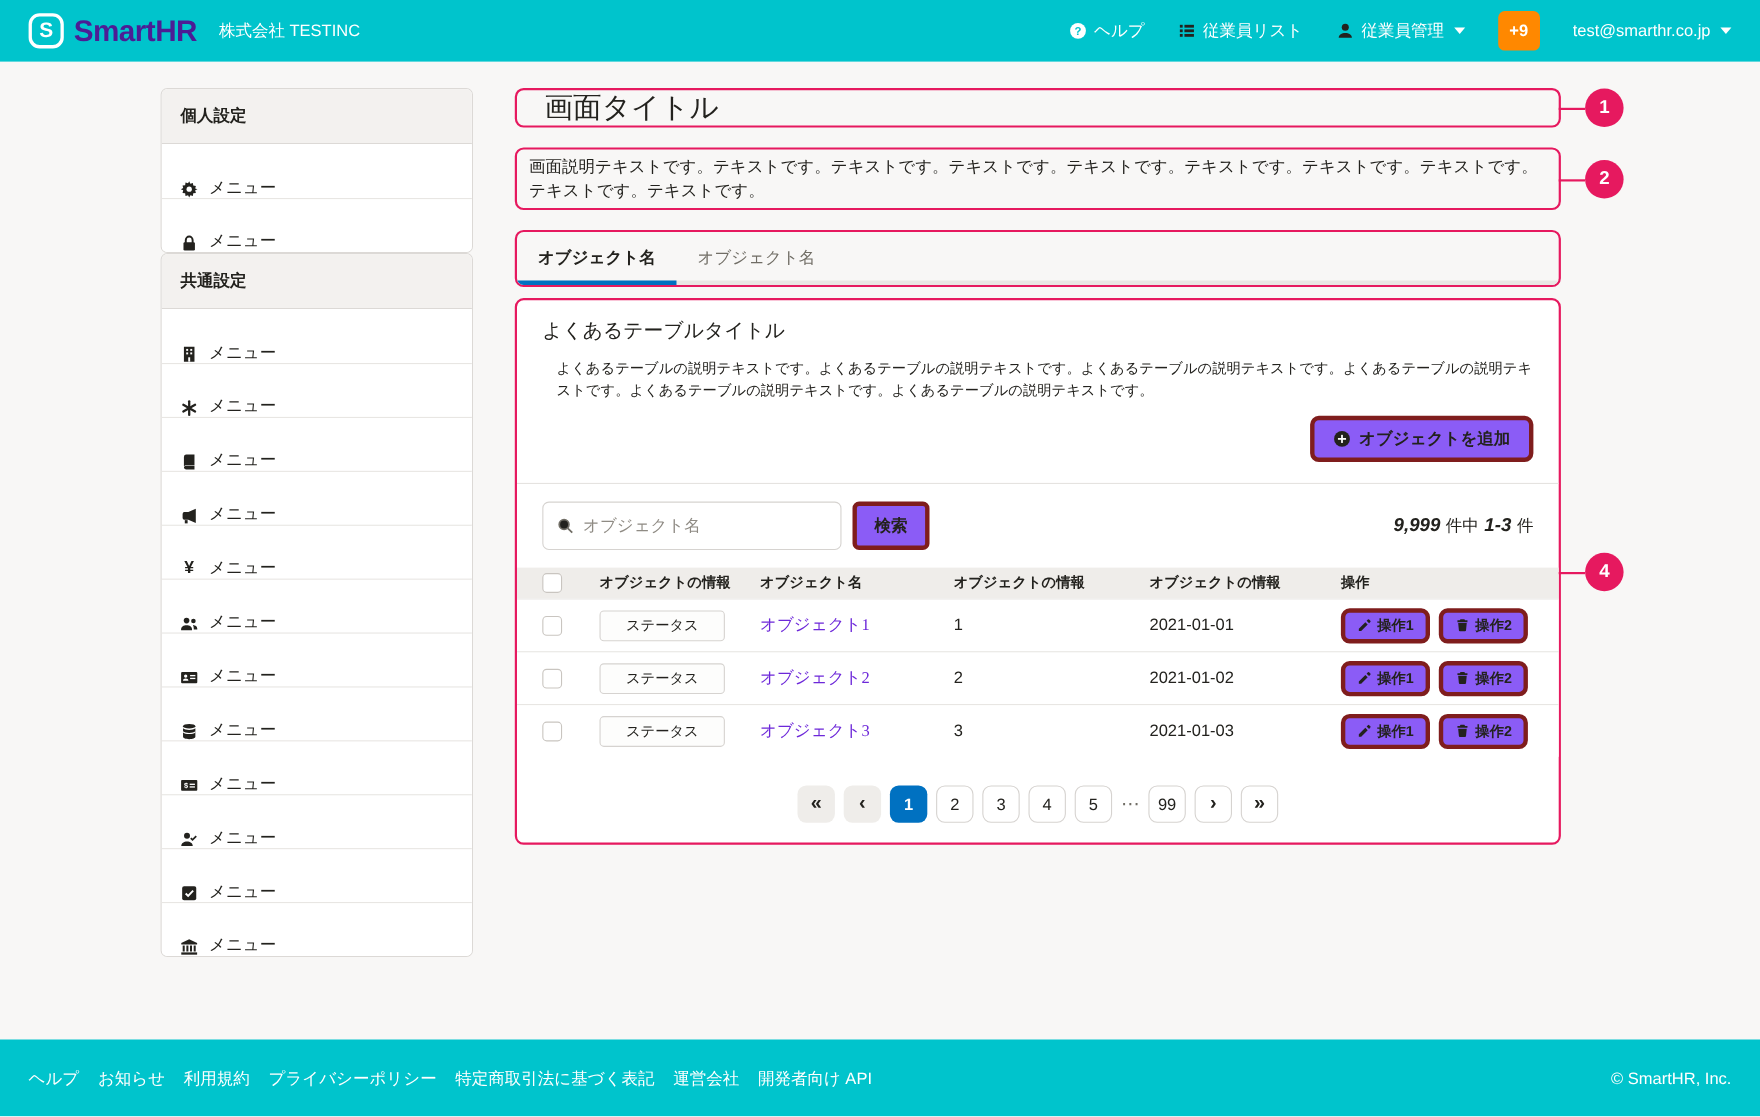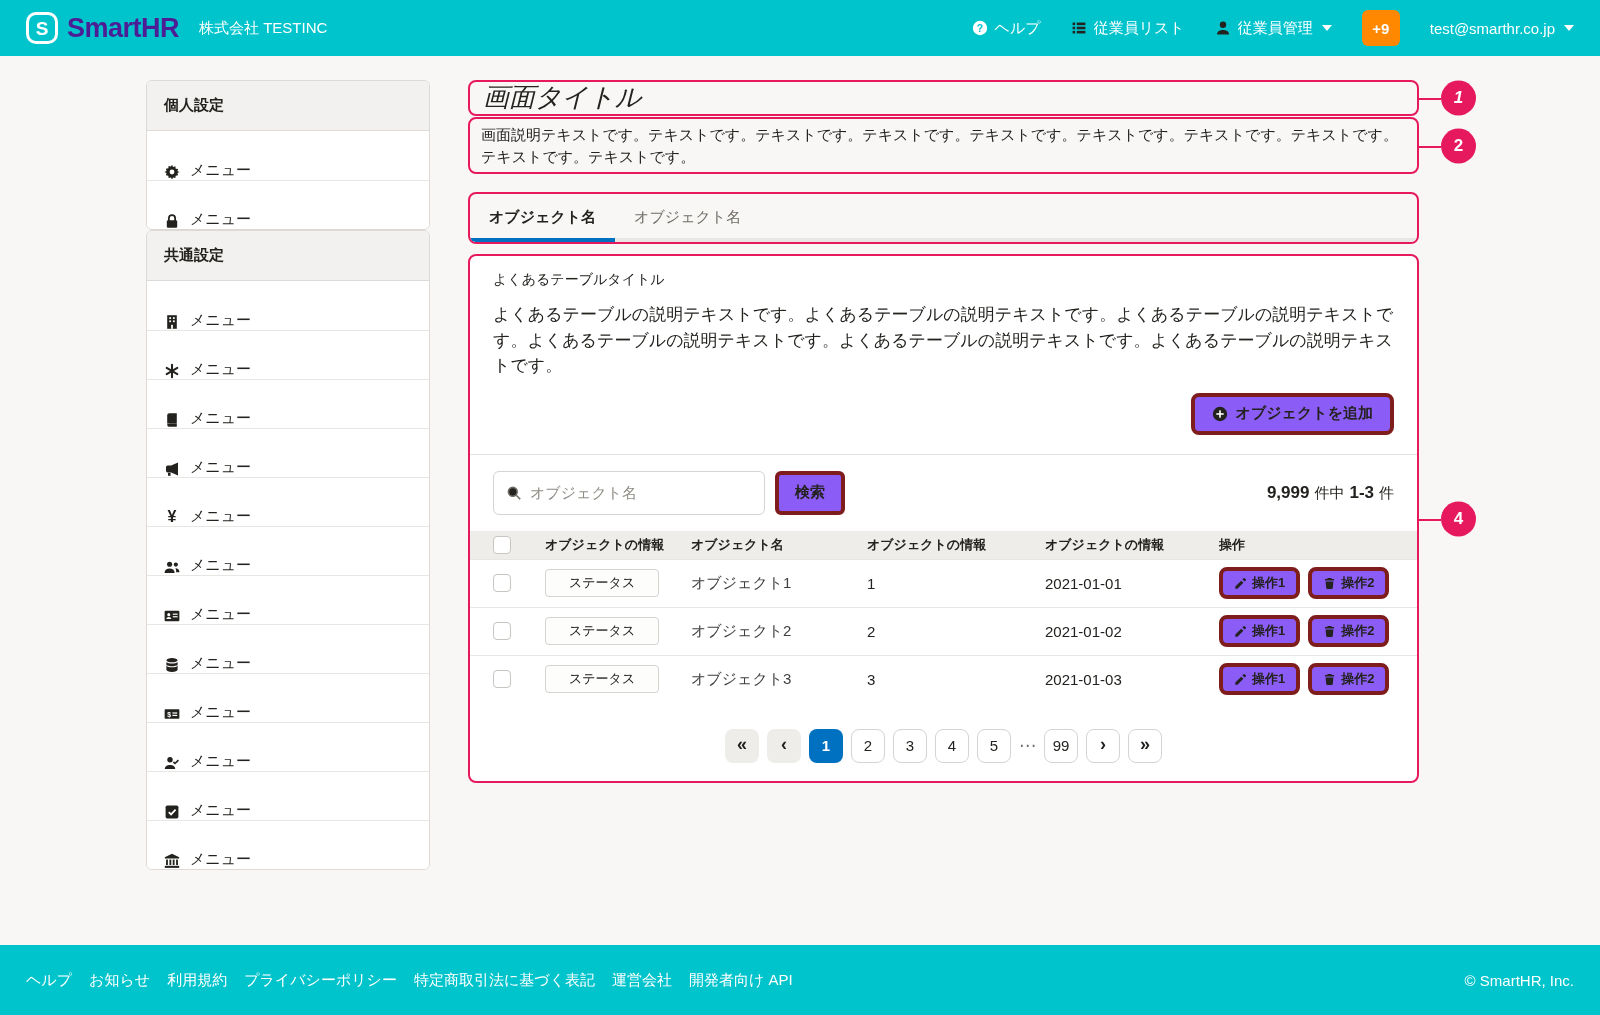--- a/index.html
+++ b/index.html
@@ -30,51 +30,51 @@
   .side-item + .side-item { border-top:1px solid #e8e6e3; }
   .icon16 { width:16px; height:16px; flex:none; fill:#23221e; }
   .glyph-icon { width:16px; text-align:center; font-weight:bold; font-size:16px; flex:none; }
 
   
   .main { width:951px; margin-left:38px; flex:none; }
   .ann { position:relative; border:2px solid #e6195f; border-radius:8px; }
   .ann::after { content:""; position:absolute; right:-24px; top:50%; width:24px; height:2px; background:#e6195f; }
   .ann-num { position:absolute; right:-59px; top:50%; transform:translateY(-50%); width:35px; height:35px; border-radius:50%; background:#e6195f; color:#fff; font-size:17px; font-weight:bold; display:flex; align-items:center; justify-content:center; z-index:2; }
 
-  .blk-title { padding:1px 13px; margin-bottom:1px;font-style:italic; }
+  .blk-title { padding:1px 25px; margin-bottom:18px; }
   .blk-title h1 { font-size:26px; font-weight:normal; line-height:1.15; }
   .blk-desc { padding:5px 11px; margin-bottom:18px; font-size:15px; line-height:1.45; }
   .blk-tabs { margin-bottom:10px; height:52px; overflow:hidden; }
   .tabs { display:flex; height:48px; box-shadow:inset 0 -4px 0 #e9e7e4; }
   .tab { padding:14px 19px 0; font-size:15px; color:#706d65; cursor:pointer; }
   .tab.active { color:#23221e; font-weight:bold; box-shadow:inset 0 -4px 0 #0071c1; }
 
   
   .panel { background:#fff; }
   .panel-top { padding:15px 23px 0; border-bottom:1px solid #e5e3e0; }
-  .panel-title { font-size:14px; font-weight:normal; margin-bottom:13px; }
-  .panel-desc { font-size:17px; line-height:1.5; margin-bottom:14px; }
+  .panel-title { font-size:18px; font-weight:normal; margin-bottom:13px; }
+  .panel-desc { font-size:13px; line-height:1.5; margin-bottom:14px;margin-left:13px; }
   .add-row { display:flex; justify-content:flex-end; padding-bottom:19px; }
   .btn { display:inline-flex; align-items:center; gap:8px; background:#8b5cf6; border:4px solid #7f1d1d; border-radius:8px; font-weight:bold; font-size:15px; color:#23221e; cursor:pointer; font-family:inherit;justify-content:flex-end; }
   .btn-add { height:42px; padding:0 17px; }
   .search-row { display:flex; align-items:center; padding:16px 23px; }
   .search-box { display:flex; align-items:center; gap:8px; width:272px; height:44px; border:1px solid #d6d3d0; border-radius:6px; background:#fff; padding:0 12px; }
   .search-box input { border:none; outline:none; font-size:15px; width:100%; font-family:inherit; color:#23221e; background:transparent; }
   .search-box input::placeholder { color:#8f8b84; }
   .btn-search { height:44px; padding:0 16px; border-radius:6px; margin-left:10px; }
   .count { margin-left:auto; font-size:15px; display:flex; align-items:baseline; gap:5px; }
-  .count b { font-size:17px; }
+  .count b { font-size:17px;font-style:italic; }
 
   .grid-row { display:grid; grid-template-columns:52px 146px 176px 178px 174px 1fr; align-items:center; padding:0 23px; }
   .thead { background:#efedea; height:28px; font-size:13px; font-weight:bold; }
   .trow { height:48px; border-top:1px solid #e8e6e3; font-size:15px; background:#fff; }
   .trow:last-of-type { border-bottom:1px solid #e8e6e3; }
   .checkbox { width:18px; height:18px; border:1px solid #c9c5c0; border-radius:4px; background:#fff; cursor:pointer; display:inline-block; }
   .badge-status { display:inline-block; border:1px solid #d6d3d0; border-radius:4px; background:#fdfdfc; font-size:13px; padding:4px 23px; }
-  .cell-link { color:#404040; text-decoration:none; cursor:pointer; }
+  .cell-link { color:#6d28d9; text-decoration:none; cursor:pointer;font-family:Liberation Serif, serif; }
   .actions { display:flex; gap:8px; }
   .btn-op { height:32px; padding:0 11px; font-size:13px; border-radius:8px; gap:5px; }
   .icon12 { width:13px; height:13px; fill:#23221e; flex:none; }
 
   .pagination { display:flex; justify-content:center; align-items:center; gap:8px; padding:26px 0 18px; }
   .pg { width:34px; height:34px; border-radius:8px; display:flex; align-items:center; justify-content:center; font-size:15px; background:#fff; border:1px solid #d6d3d0; cursor:pointer; color:#23221e; }
   .pg-arrow { font-size:18px; font-weight:bold; padding-bottom:3px; }
   .pg-muted { background:#efedea; border:none; }
   .pg-current { background:#0071c1; border:none; color:#fff; font-weight:bold; }
   .pg-ellipsis { border:none; background:none; width:auto; color:#706d65; cursor:default; font-size:17px; }

